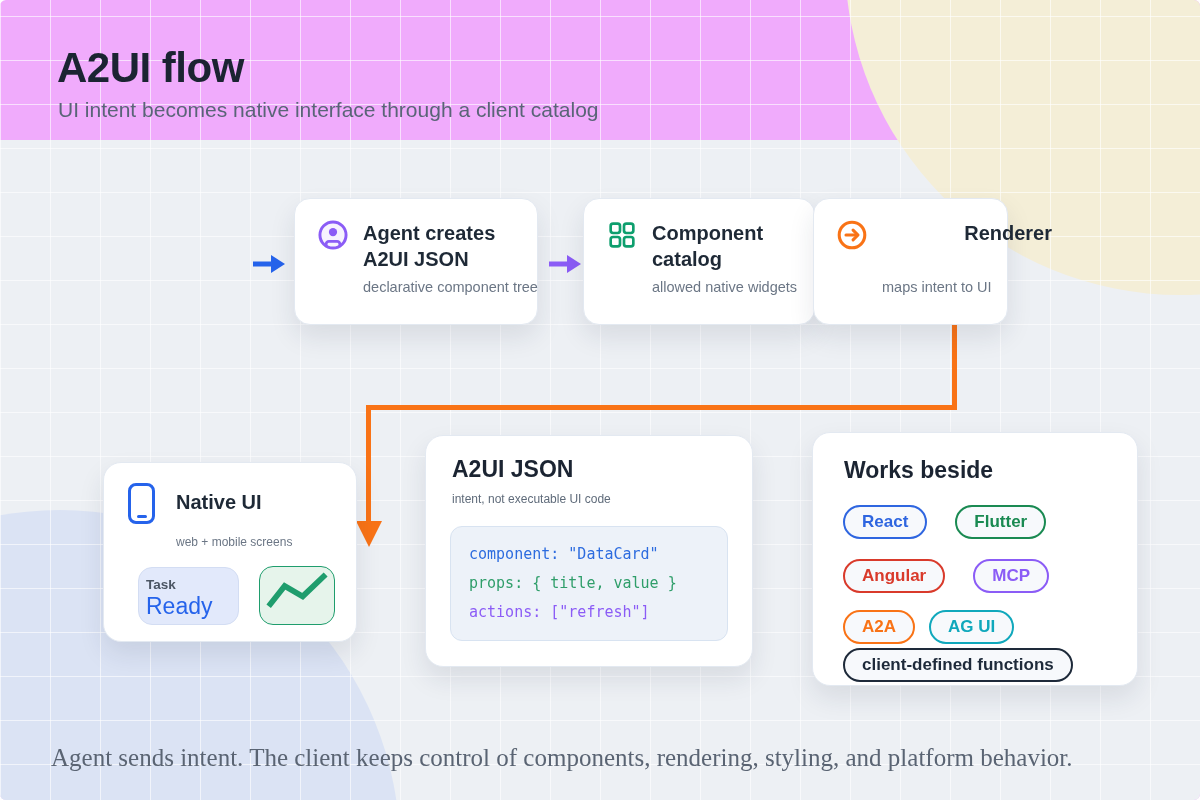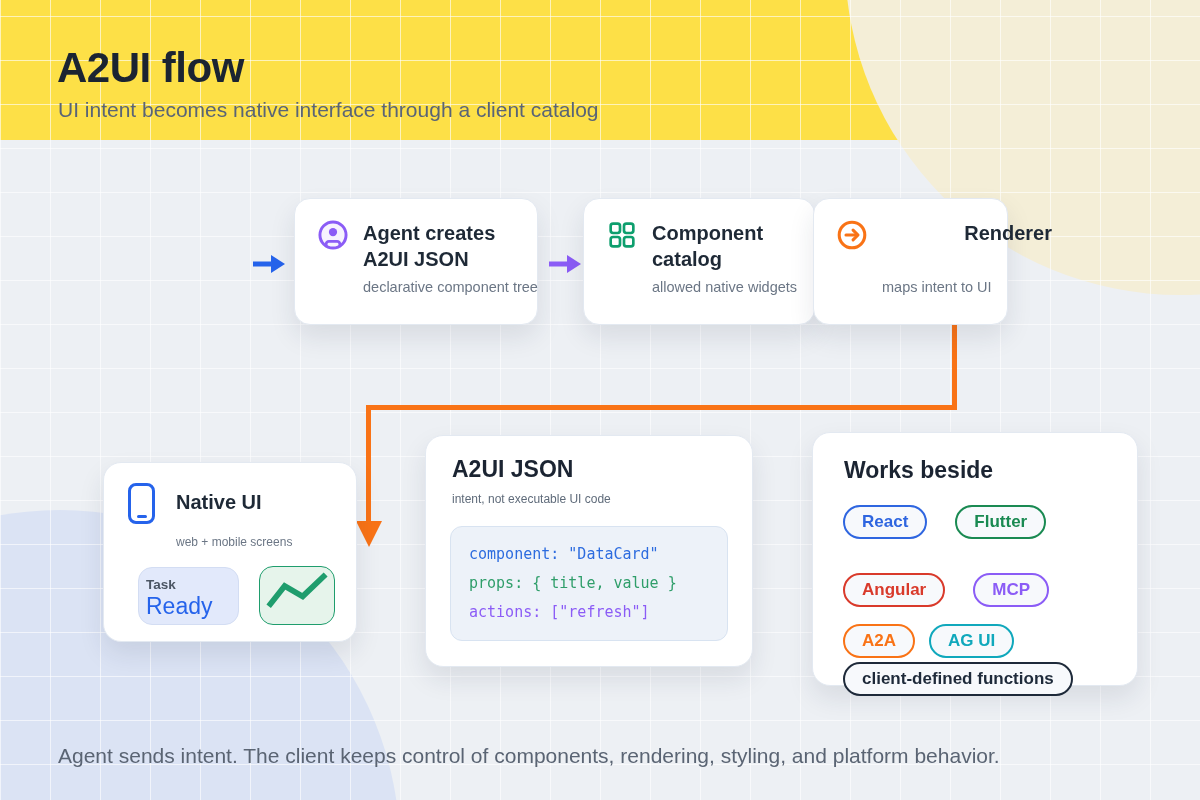--- a/index.html
+++ b/index.html
@@ -1,20 +1,21 @@
 <!DOCTYPE html>
 <html><head>
 <meta charset="utf-8">
 <style>
   * { margin:0; padding:0; box-sizing:border-box; }
   html,body { background:#ffffff; }
   .stage {
     position:relative; width:1200px; height:800px; overflow:hidden;
-    background:#fde047;
+    background:#f0abfc;
     font-family:"Liberation Sans", sans-serif;
+    border-radius:6px;
   }
   
   .bg-panel { position:absolute; left:0; top:140px; width:1200px; height:660px; background:#edf0f4; }
   .decor { position:absolute; border-radius:50%; }
   .decor.beige { left:845px; top:-375px; width:670px; height:670px; background:#f4eed7; }
   .decor.blob  { left:-280px; top:510px; width:680px; height:680px; background:#dbe3f4; }
   .grid-overlay {
     position:absolute; inset:0; pointer-events:none;
     background-image:
       linear-gradient(to right, rgba(255,255,255,.62) 0 1px, transparent 1px),
@@ -67,24 +68,24 @@
   
   .works-card { left:812px; top:432px; width:326px; height:254px; border-radius:18px; }
   .works-title { position:absolute; left:31px; top:24px; font-size:23px; font-weight:800; color:#1b2432; }
   .pill-rows { position:absolute; left:30px; top:72px; display:flex; flex-direction:column; align-items:flex-start; }
   .pill-row { display:flex; }
   .pill {
     display:inline-flex; align-items:center; height:34px; padding:0 17px;
     border:2px solid; border-radius:999px; background:#f7f9fc;
     font-size:17px; font-weight:700; white-space:nowrap;text-align:right;
   }
-  .row2 { margin-top:34px; } .row3 { margin-top:17px; } .row4 { margin-top:4px; }
+  .row2 { margin-top:20px; } .row3 { margin-top:17px; } .row4 { margin-top:4px; }
   .gap28 { margin-left:28px; } .gap14 { margin-left:14px; }
   
-  .caption { position:absolute; left:58px; top:744px; font-size:21px; color:#5a6473; }
+  .caption { position:absolute; left:51px; top:744px; font-size:25px; color:#5a6473;font-family:Liberation Serif, serif; }
 </style>
 </head>
 <body>
 
 <div class="stage">
 
   <div class="bg-panel"></div>
   <div class="decor beige"></div>
   <div class="decor blob"></div>
   <div class="grid-overlay"></div>

